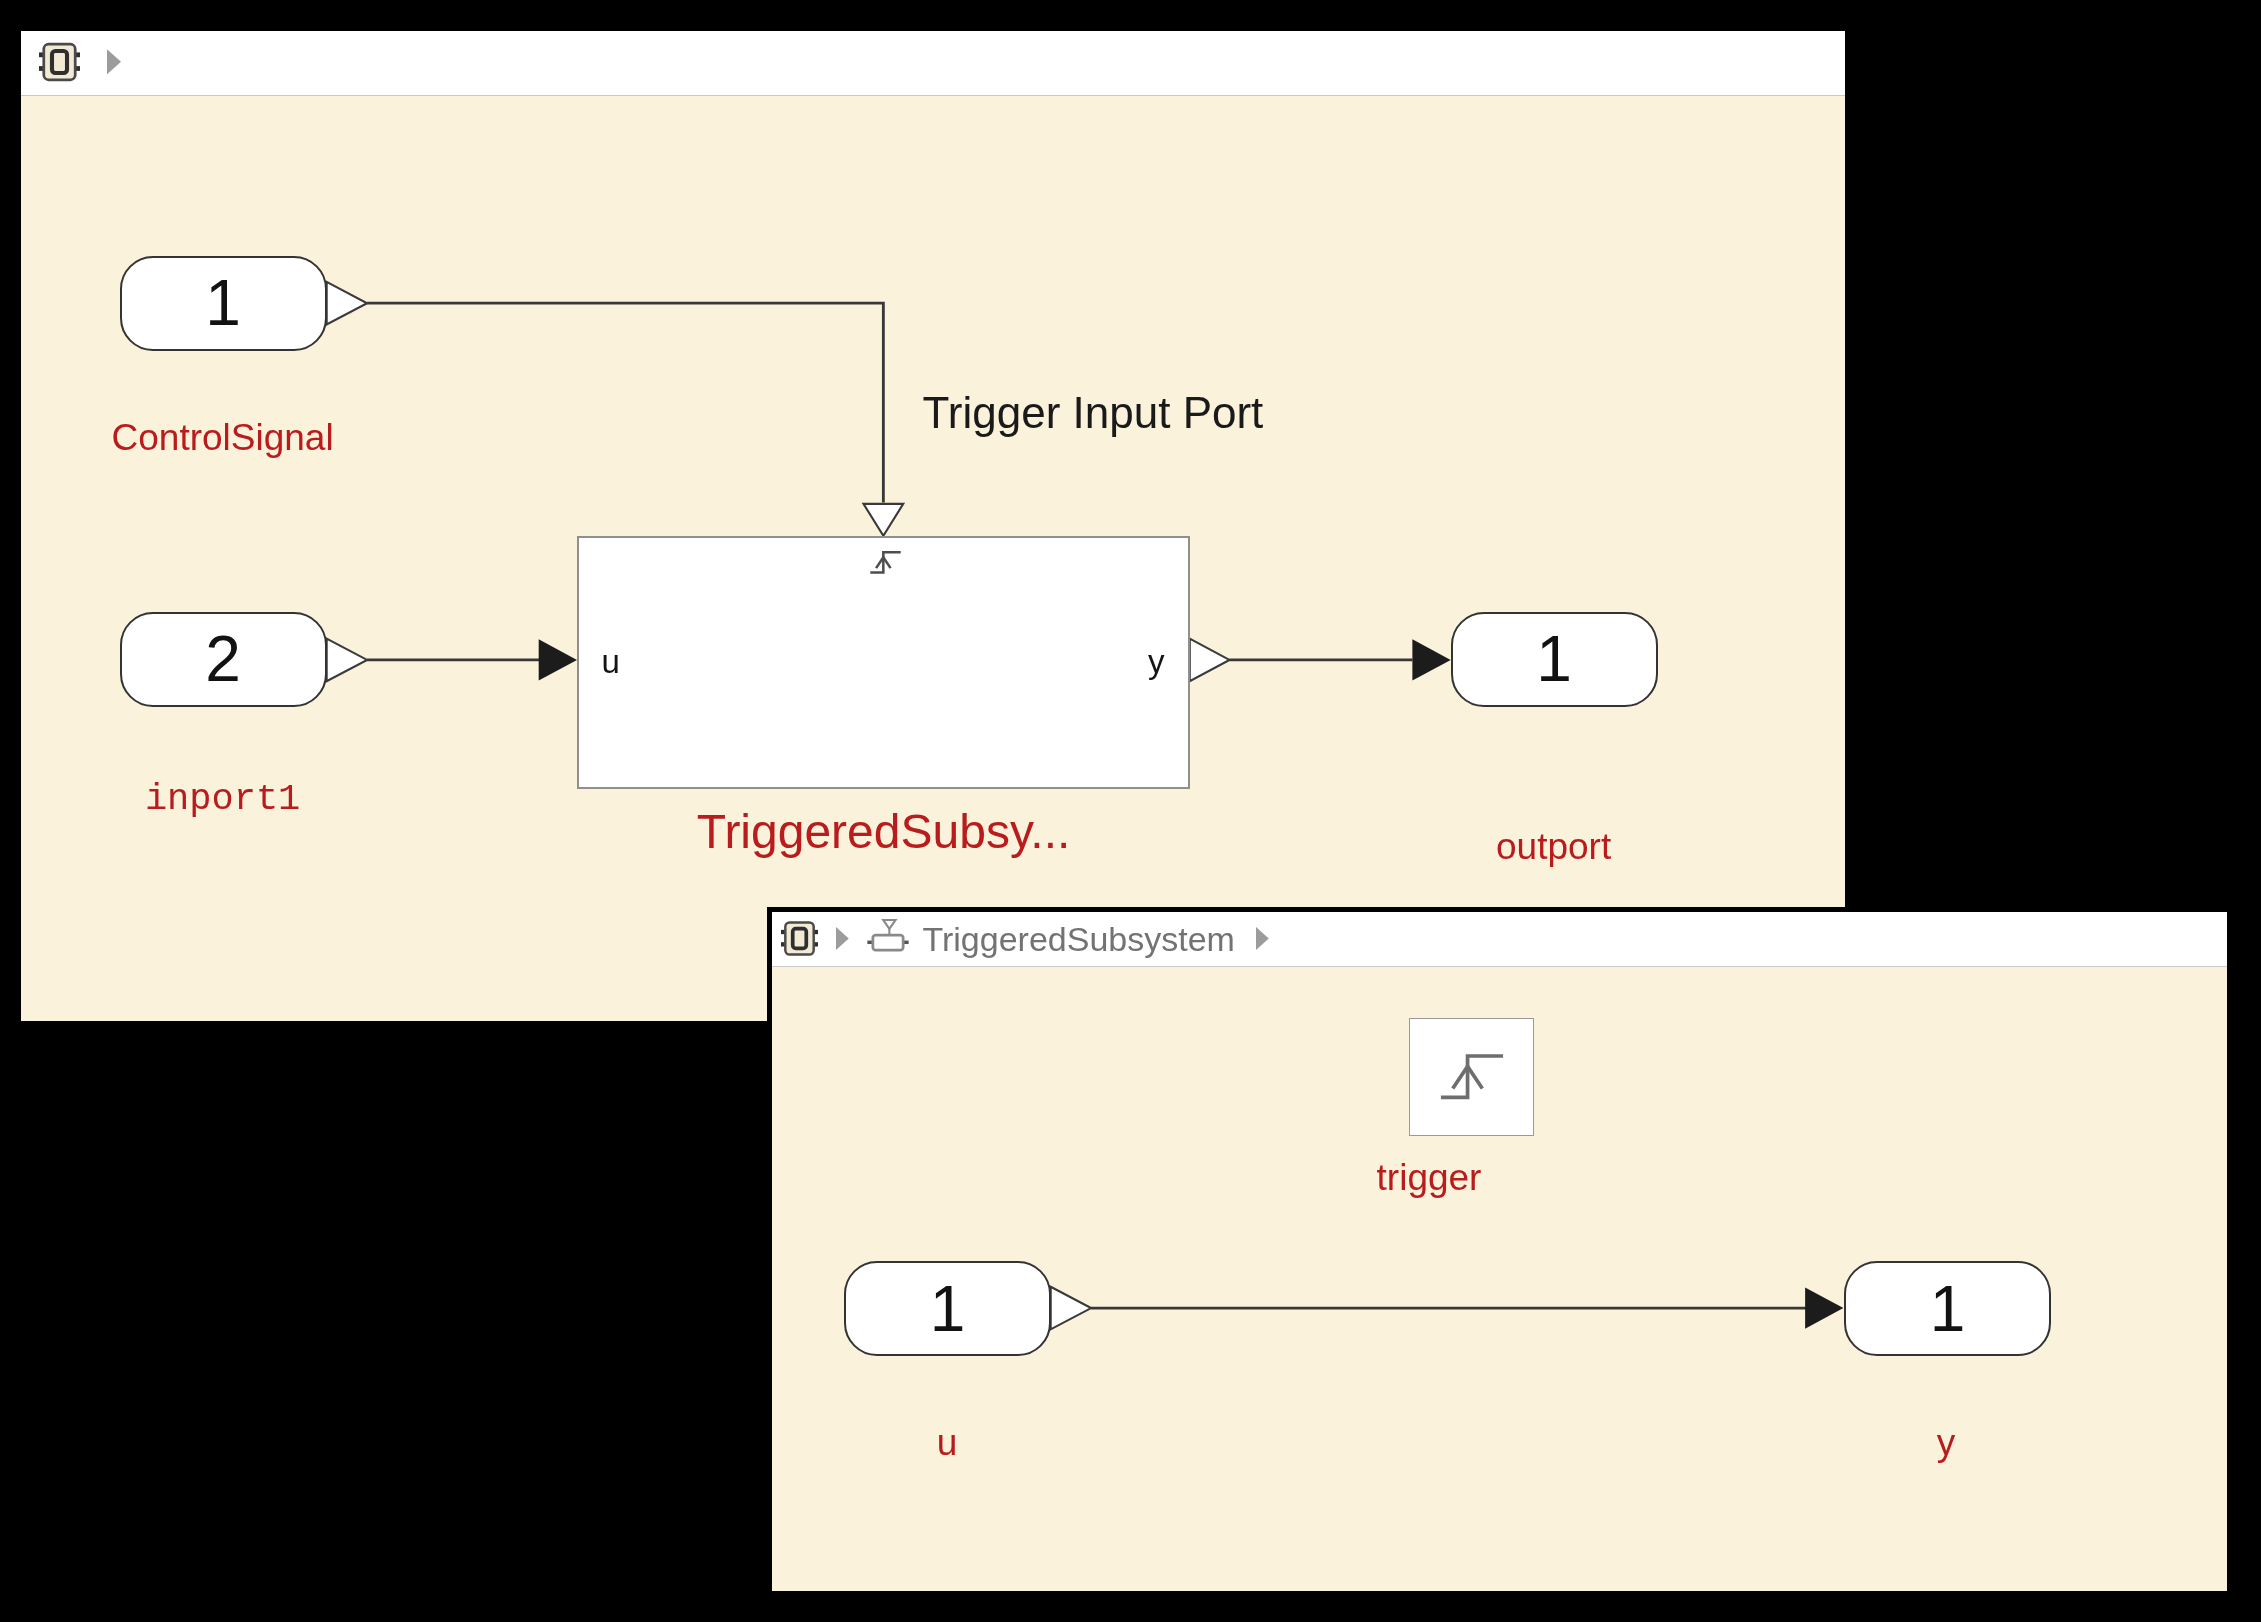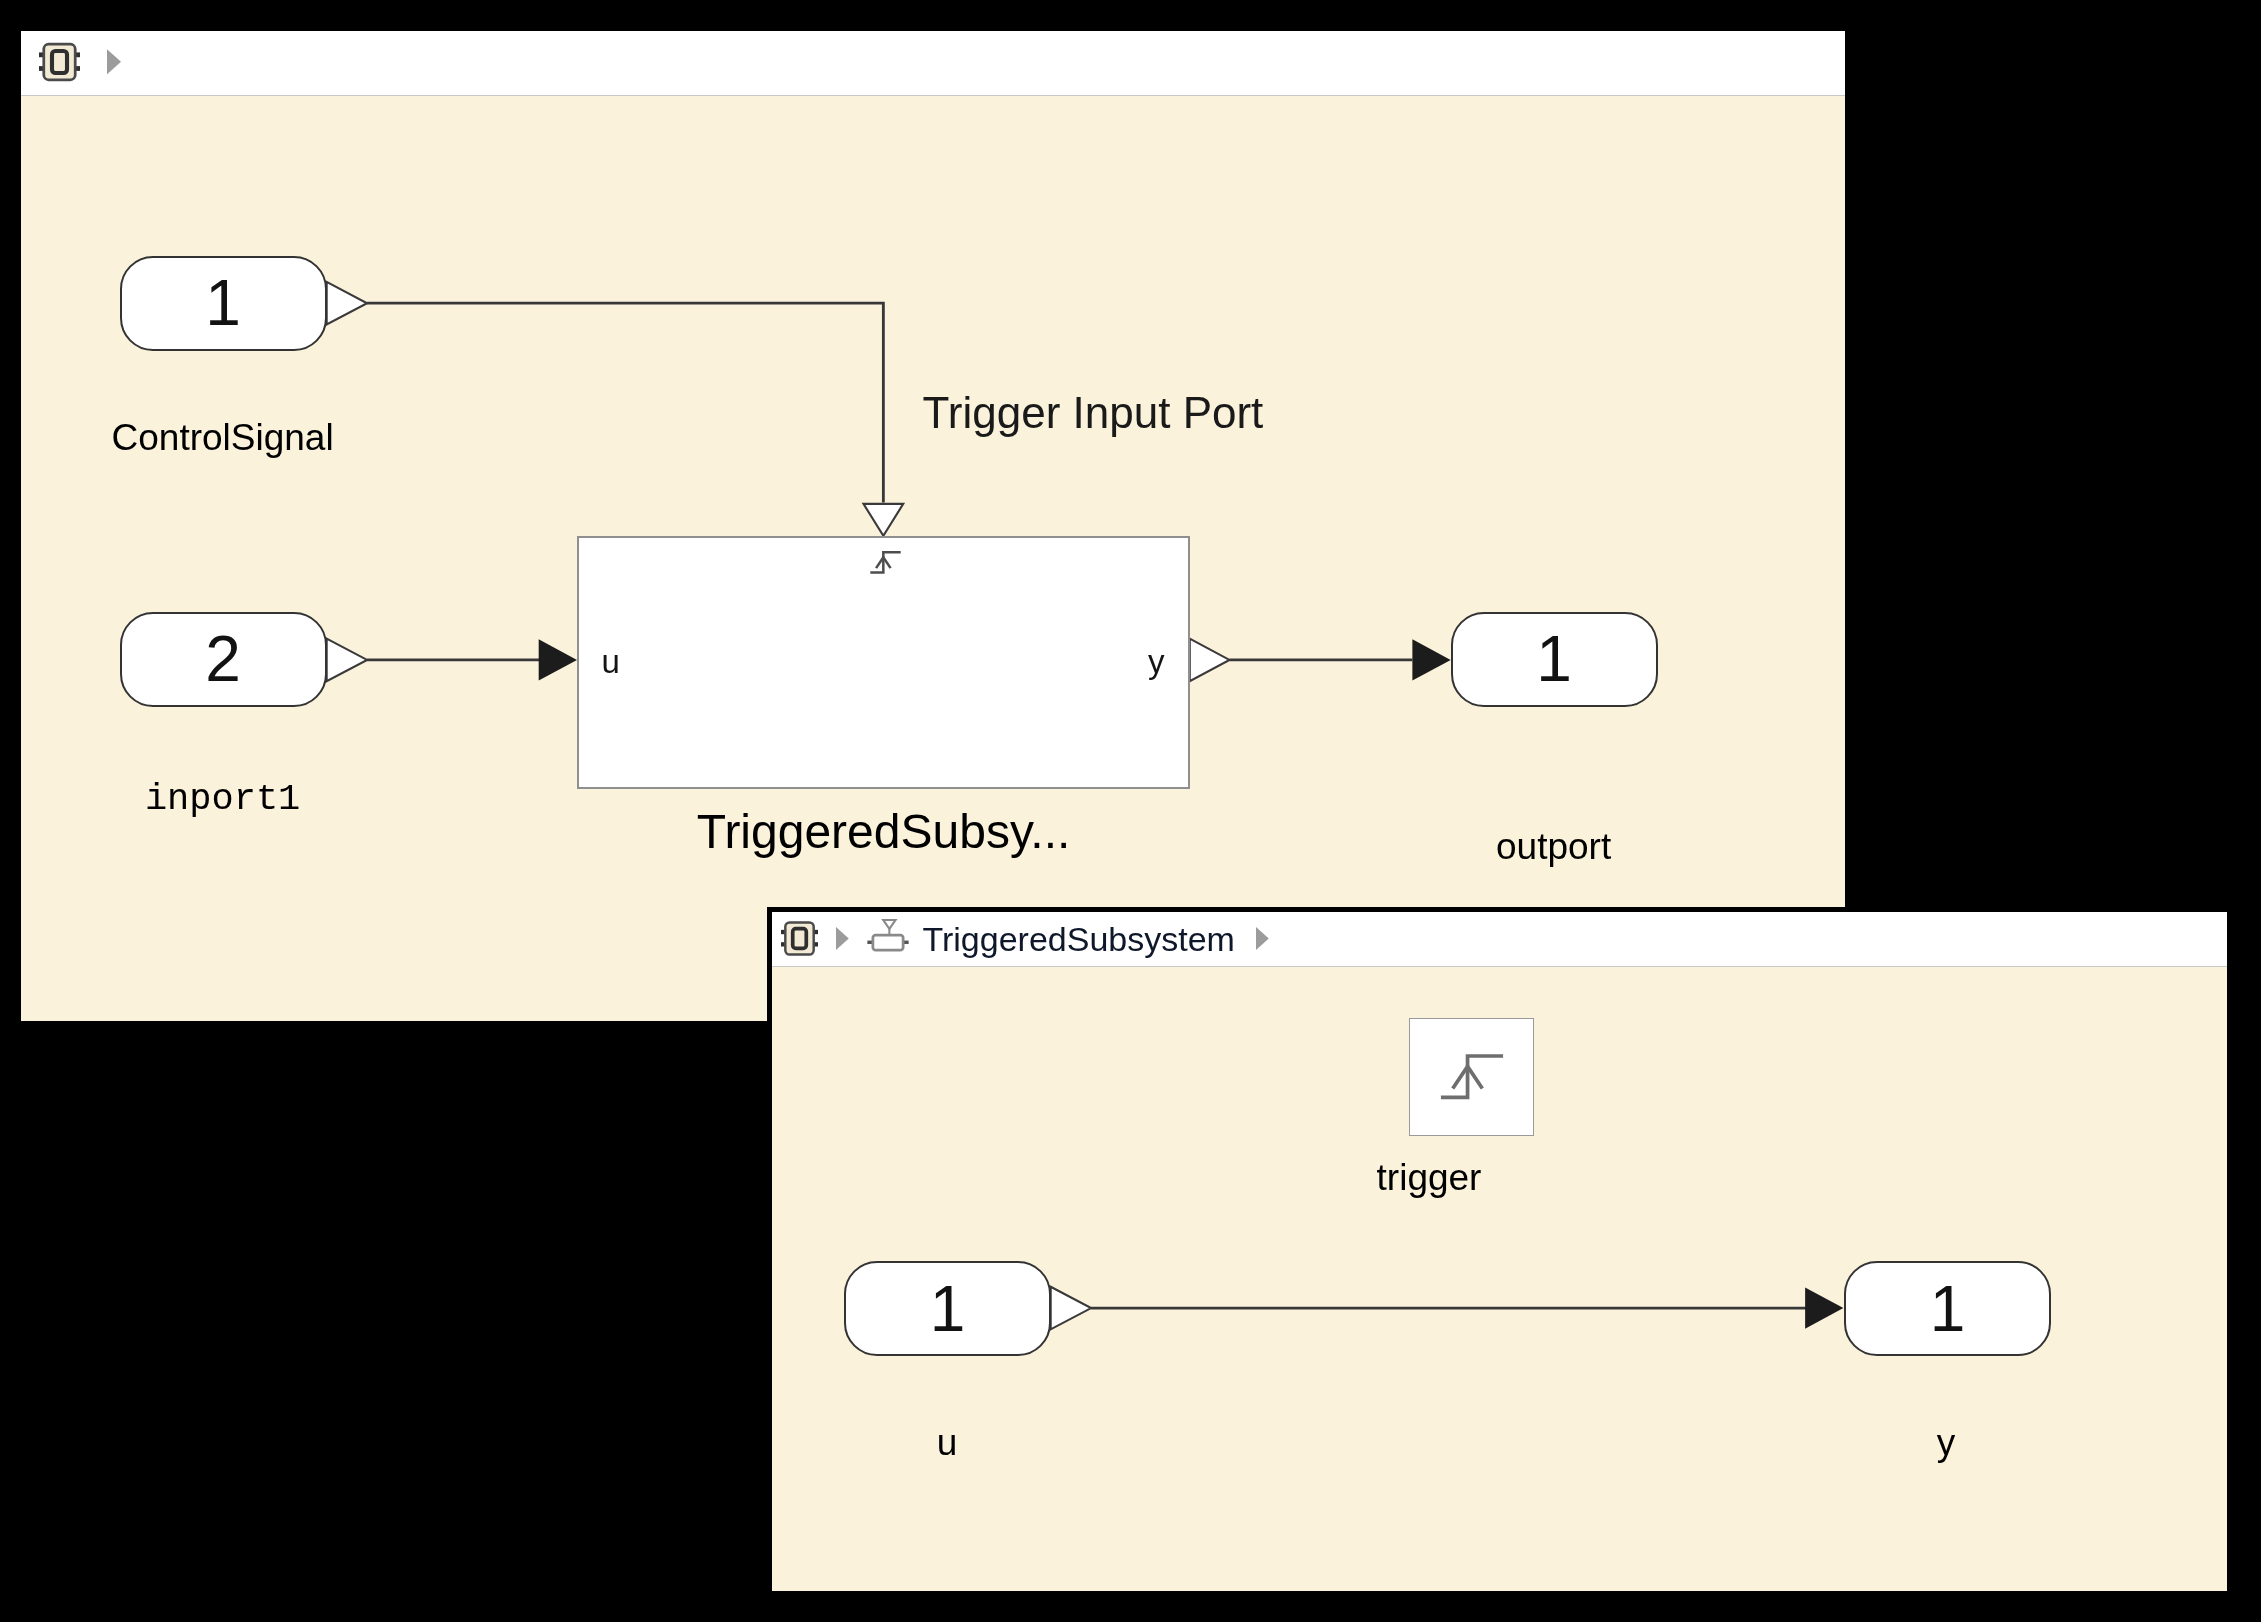--- a/index.html
+++ b/index.html
@@ -21,25 +21,25 @@
     display:flex;align-items:center;justify-content:center;
     font-size:64px;color:#121212;
   }
   
   .subsys{
     position:absolute;background:#ffffff;border:2.1px solid #8f8f8f;
     box-sizing:border-box;
   }
   .portlabel{position:absolute;font-size:33px;color:#141414;}
   .blklabel{
-    position:absolute;font-size:37px;color:#000000;white-space:nowrap;
+    position:absolute;font-size:37px;color:#b91c1c;white-space:nowrap;
     transform:translateX(-50%);text-align:center;
   }
   .annotation{position:absolute;font-size:44px;color:#1a1a1a;white-space:nowrap;}
-  .crumb-title{font-size:34px;color:#0f172a;white-space:nowrap;}
+  .crumb-title{font-size:34px;color:#737373;white-space:nowrap;}
   .icon{display:inline-block;flex:none;}
   .trigblock{
     position:absolute;background:#ffffff;border:1.4px solid #9a9a9a;
     box-sizing:border-box;display:flex;align-items:center;justify-content:center;
   }
 </style>
 </head>
 <body>
 
 <div class="window" style="left:20.6px;top:30.5px;width:1824px;height:990px;">

